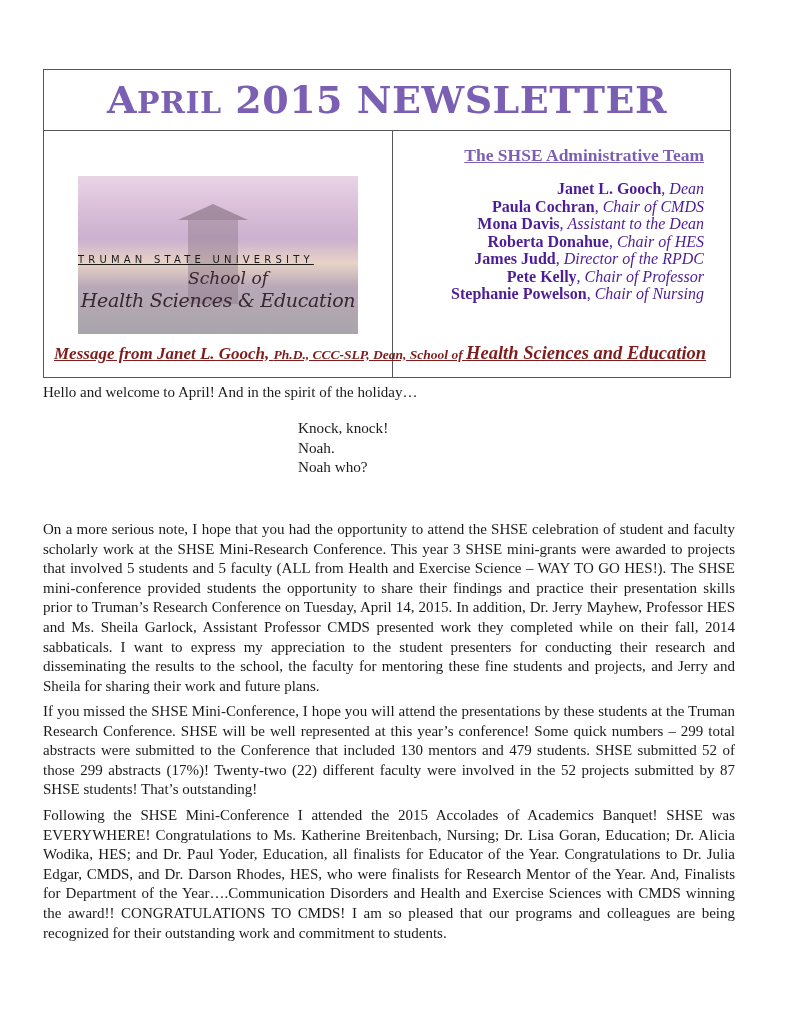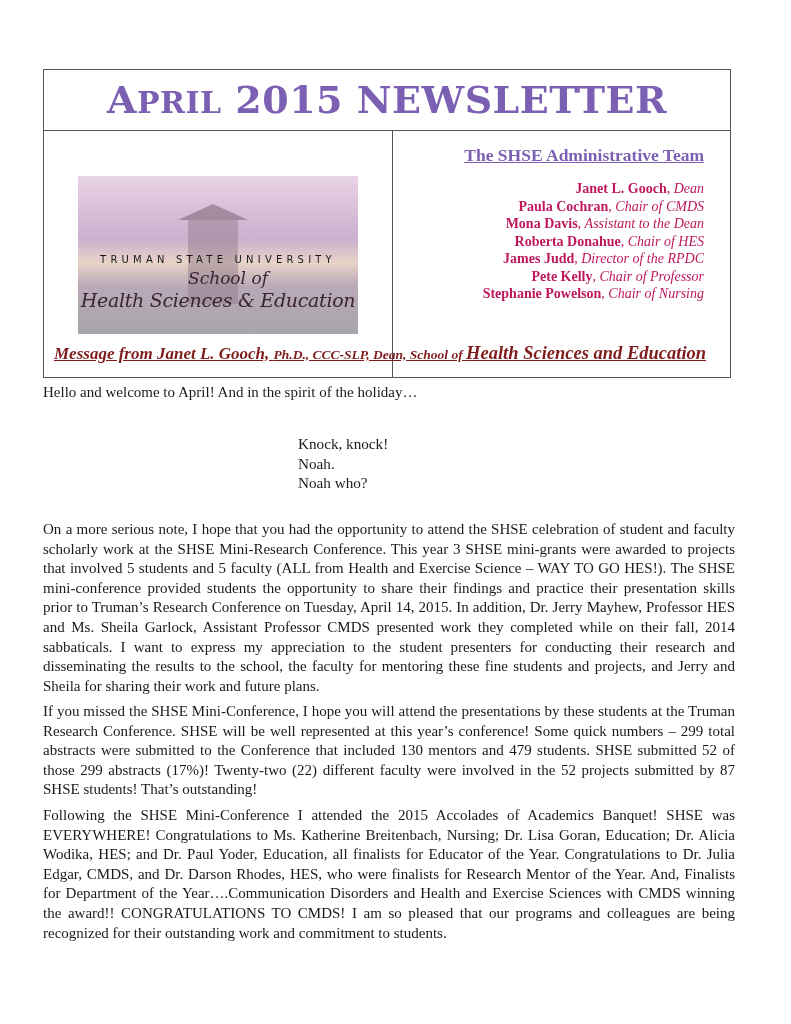--- a/index.html
+++ b/index.html
@@ -8,33 +8,33 @@
   .title-row { height: 60px; border-bottom: 1.5px solid #555; display: flex; align-items: center; justify-content: center; }
   .title { font-family: "DejaVu Serif", serif; font-weight: bold; color: #7b5fb3; font-size: 38px; letter-spacing: 0.5px; line-height: 1; }
   .title .small { font-size: 30px; }
   .lower { display: flex; height: calc(100% - 60px); }
   .logo-cell { width: 349px; border-right: 1.5px solid #555; box-sizing: border-box; display: flex; align-items: center; justify-content: center; }
   .logo { width: 280px; height: 158px; position: relative; overflow: hidden;
           background: linear-gradient(180deg, #e9d4e6 0%, #d9bed8 22%, #cbb1cf 40%, #e8d3c7 55%, #b9a9b8 70%, #a8a5ab 100%); }
   .tower { position: absolute; left: 100px; top: 28px; width: 70px; height: 100px; }
   .tower .roof { position: absolute; left: 0; top: 0; width: 0; height: 0; border-left: 35px solid transparent; border-right: 35px solid transparent; border-bottom: 16px solid rgba(120,100,115,0.55); }
   .tower .body { position: absolute; left: 10px; top: 16px; width: 50px; height: 84px; background: rgba(140,120,135,0.45); }
-  .logo .univ { position: absolute; left: 0; right: 0; top: 78px; text-align: center; font-family: "DejaVu Sans", sans-serif; font-size: 10px; letter-spacing: 4.2px; color: #1a1a1a; }
+  .logo .univ { position: absolute; left: 0; right: 0; top: 78px; text-align: left; font-family: "DejaVu Sans", sans-serif; font-size: 10px; letter-spacing: 4.2px; color: #1a1a1a; text-decoration: underline; }
   .logo .school1 { position: absolute; left: 0; right: 0; top: 92px; text-align: center; font-family: "DejaVu Serif", serif; font-style: italic; font-size: 17px; color: #3a2530; padding-left: 20px; }
   .logo .school2 { position: absolute; left: 0; right: 0; top: 113px; text-align: center; font-family: "DejaVu Serif", serif; font-style: italic; font-size: 19px; color: #3a2530; letter-spacing: -0.3px; }
   .team-cell { flex: 1; padding: 14px 26px 0 20px; text-align: right; }
   .team-heading { font-weight: bold; text-decoration: underline; color: #7b5fb3; font-size: 17.5px; margin-bottom: 14px; }
-  .team-row { font-size: 14px; line-height: 17.5px; color: #be185d; }
+  .team-row { font-size: 16px; line-height: 17.5px; color: #4c1d95; }
   .team-row .name { font-weight: bold; }
   .team-row .role { font-style: italic; }
   .msg-heading { position: absolute; left: 54px; top: 343px; width: 700px; color: #7f1d1d; font-style: italic; font-weight: bold; text-decoration: underline; font-size: 17px; white-space: nowrap; }
   .msg-heading .creds { font-size: 13.5px; }
   .msg-heading .big2 { font-size: 18.5px; }
   .p { position: absolute; left: 43px; width: 692px; font-size: 15px; line-height: 19.6px; text-align: justify; color: #1a1a1a; }
-  .joke { position: absolute; left: 298px; top: 418px; font-size: 15.2px; line-height: 19.5px; margin-top: 16px; }
+  .joke { position: absolute; left: 298px; top: 418px; font-size: 15.2px; line-height: 19.5px; }
   .joke div { white-space: nowrap; }
 </style>
 </head>
 <body>
 
 <div class="header-box">
   <div class="title-row">
     <div class="title"><span>A</span><span class="small">PRIL</span> <span>2015 NEWSLETTER</span></div>
   </div>
   <div class="lower">

